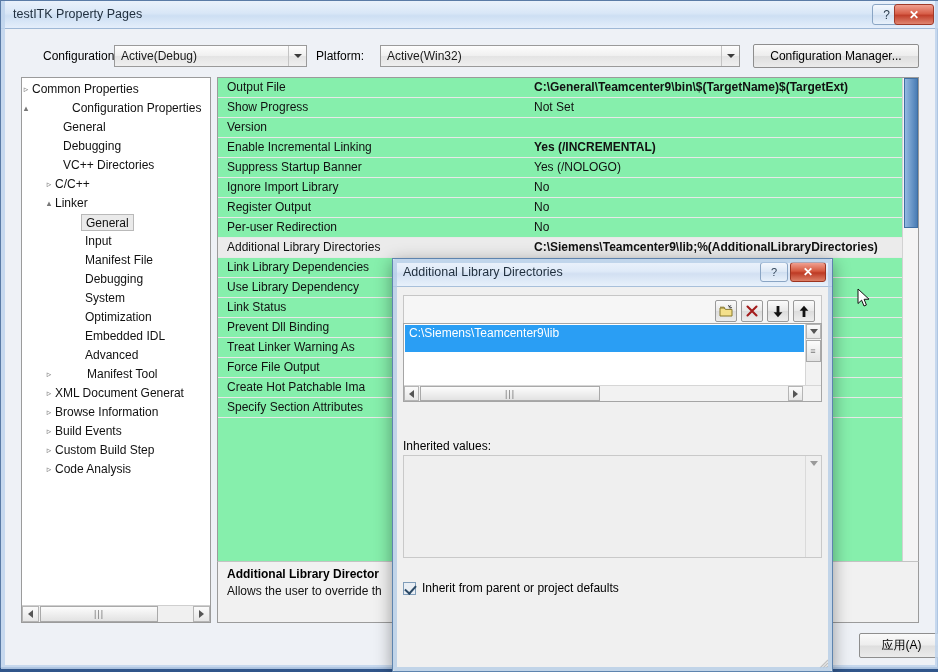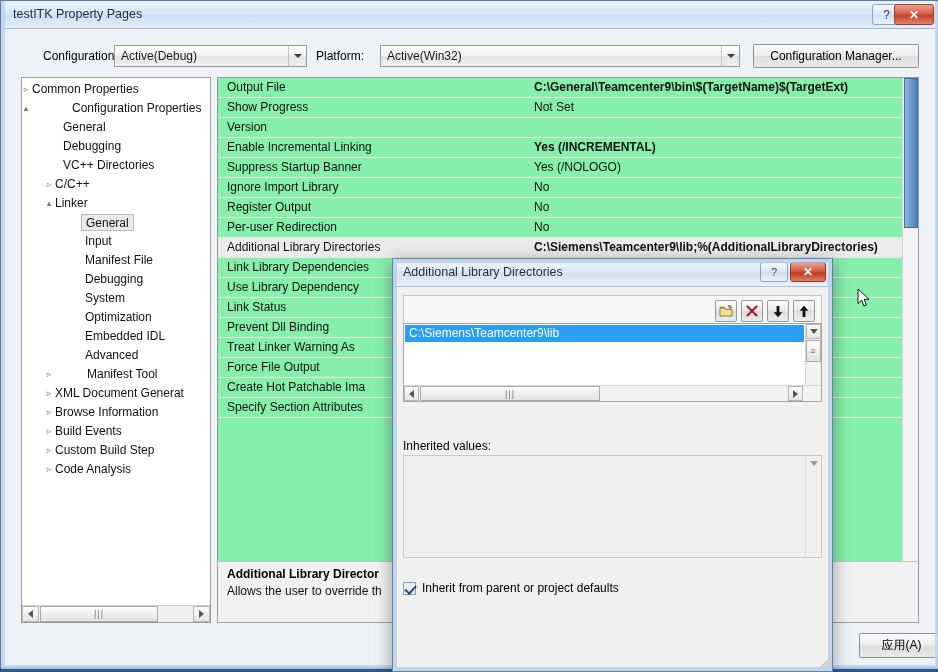--- a/index.html
+++ b/index.html
@@ -204,21 +204,21 @@
     width:22px;height:22px;
     background:linear-gradient(180deg,#fbfbfb,#e8e8e8 50%,#dcdcdc 51%,#ededed);
     border:1px solid #9a9a9a;border-radius:2px;box-sizing:border-box;
     display:flex;align-items:center;justify-content:center;
   }
   #dlg-listbox{
     position:absolute;left:400px;top:322px;width:419px;height:79px;
     background:#fff;border:1px solid #a5a5a5;box-sizing:border-box;
   }
   #lb-item{
-    position:absolute;left:1px;top:1px;width:399px;height:17px;
+    position:absolute;left:1px;top:1px;width:399px;height:27px;
     background:#2a9ef4;color:#fff;font-size:12px;line-height:17px;padding-left:4px;
     box-sizing:border-box;white-space:nowrap;
   }
   #lb-vscroll{
     position:absolute;right:0;top:0;width:16px;height:61px;
     background:#f2f2f2;border-left:1px solid #d6d6d6;box-sizing:border-box;
   }
   #lb-hscroll{
     position:absolute;left:0;bottom:0;width:417px;height:16px;
     background:#f2f2f2;border-top:1px solid #d6d6d6;box-sizing:border-box;

